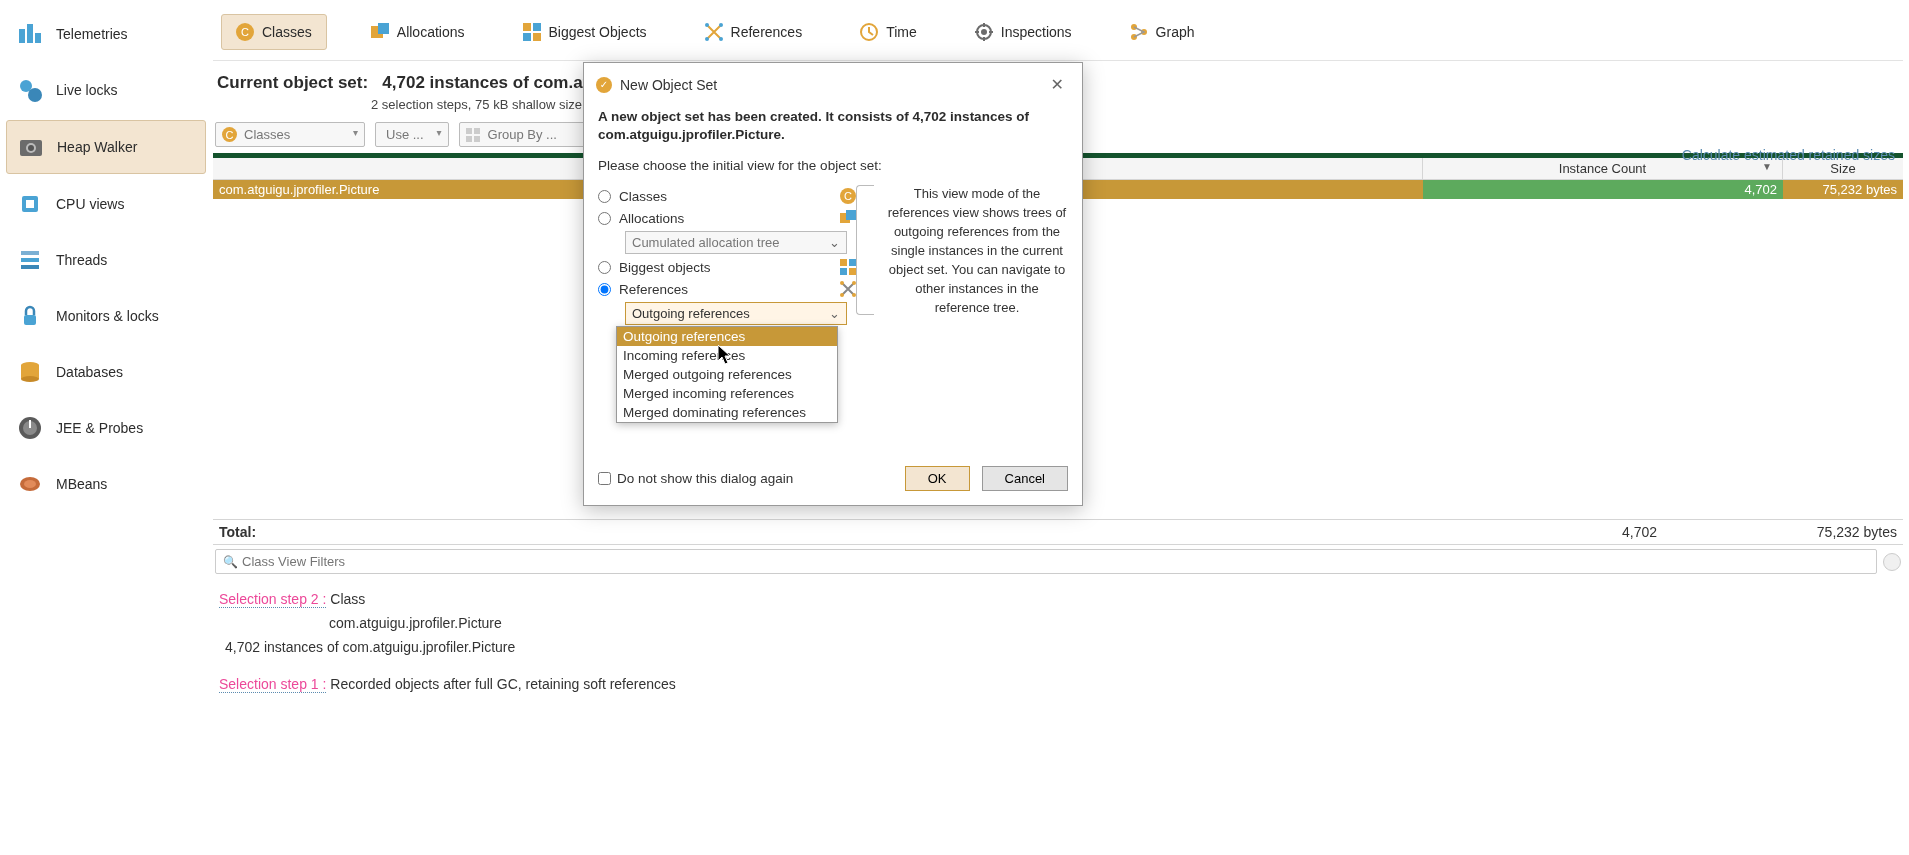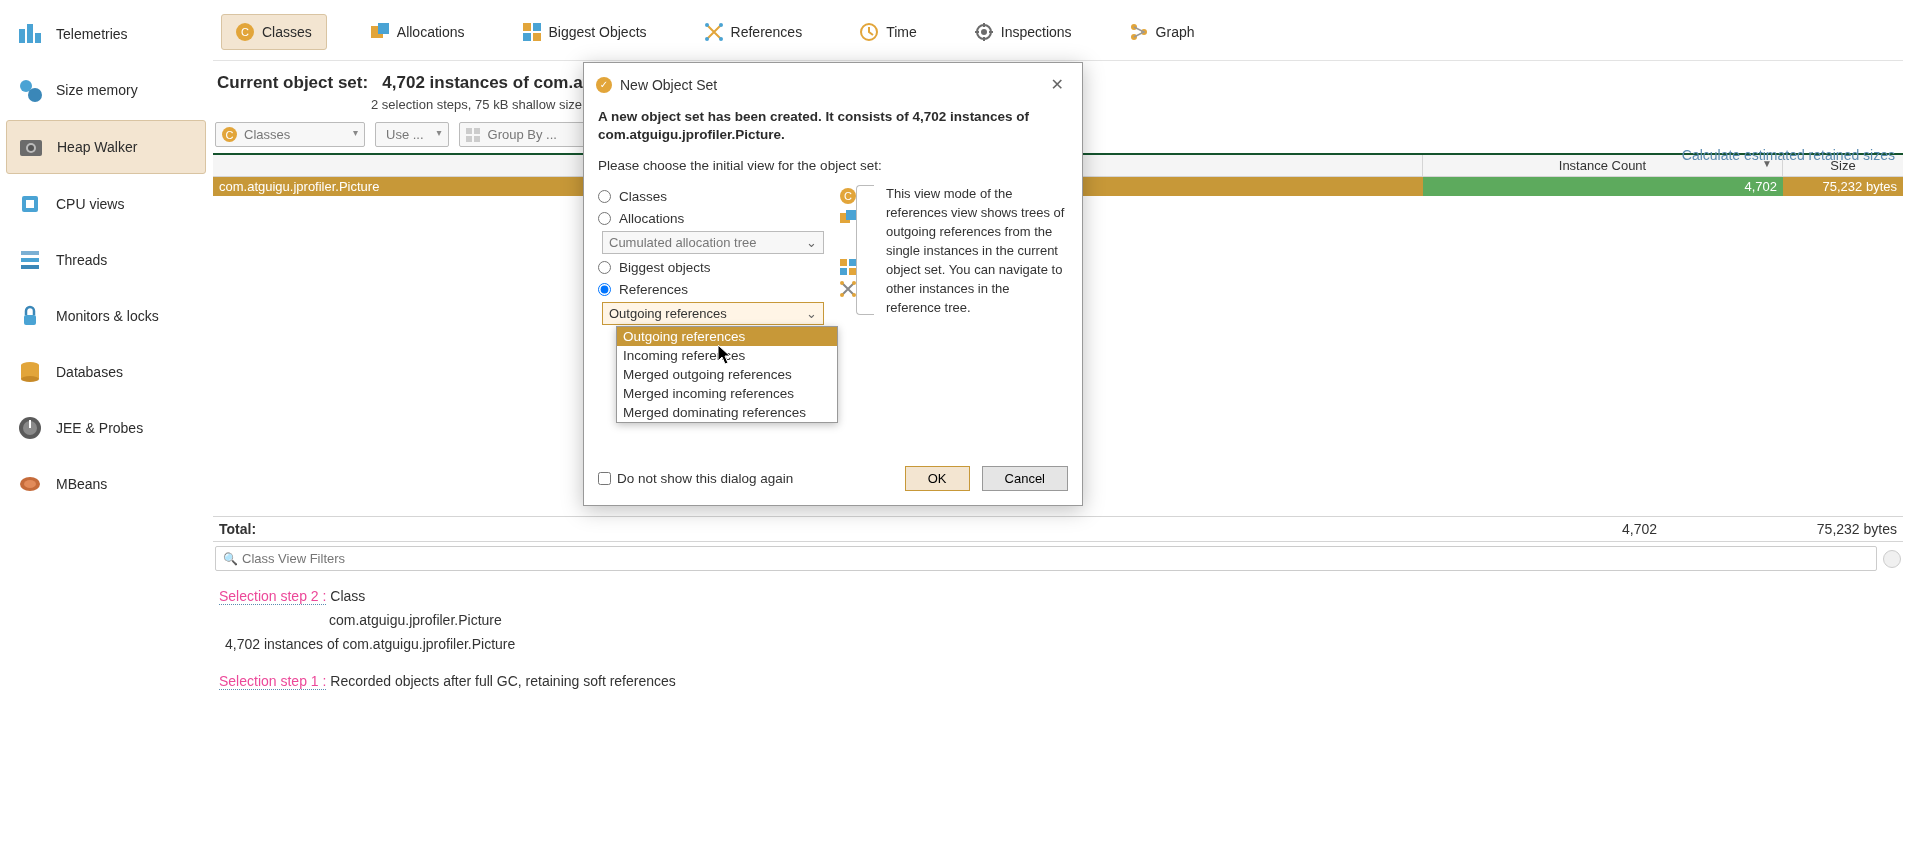--- a/index.html
+++ b/index.html
@@ -21,21 +21,21 @@
 .header-row { padding: 12px 4px 4px; }
 .header-title { font-size: 17px; font-weight: 600; color: #2c2c2c; }
 .header-sub { font-size: 13px; color: #444; padding-left: 154px; padding-top: 4px; }
 
 .toolbar { display: flex; gap: 10px; padding: 6px 2px; align-items: center; }
 .select-box { border: 1px solid #bbb; background: #f7f7f7; padding: 4px 24px 4px 28px; border-radius: 2px; font-size: 13px; color: #777; position: relative; min-width: 150px; }
 .select-box.small { min-width: 60px; padding-left: 10px; }
 .select-box::after { content: "▾"; position: absolute; right: 6px; color: #888; font-size: 10px; }
 .retained-link { position: absolute; right: 8px; color: #5b8bb0; cursor: pointer; font-size: 14px; margin-top: 40px; }
 
-.table-hdr { display: flex; background: #f5f5f5; border-top: 2px solid #14532d; border-bottom: 1px solid #d5d5d5; font-size: 13px; }
+.table-hdr { display: flex; background: #f5f5f5; border-top: 5px solid #14532d; border-bottom: 1px solid #d5d5d5; font-size: 13px; }
 .col-name { flex: 1; text-align: center; padding: 3px; border-right: 1px solid #d5d5d5; }
 .col-inst { width: 360px; text-align: center; padding: 3px; border-right: 1px solid #d5d5d5; position: relative; }
 .col-size { width: 120px; text-align: center; padding: 3px; }
 .sort-arr { position: absolute; right: 10px; color: #666; font-size: 10px; }
 
 .data-row { display: flex; background: #c79838; color: #fff; font-size: 13px; }
 .cell-name { flex: 1; padding: 2px 6px; }
 .cell-inst { width: 360px; text-align: right; padding: 2px 6px; background: linear-gradient(to right, #5daa5d 0%, #5daa5d 100%); position: relative; }
 .cell-inst-text { color: #fff; position: relative; z-index: 1; }
 .cell-size { width: 120px; text-align: right; padding: 2px 6px; background: #c79838; }
@@ -69,21 +69,21 @@
 .two-col { display: flex; gap: 18px; }
 .opts-col { flex: 0 0 258px; }
 .desc-col { flex: 1; font-size: 13px; color: #333; line-height: 1.45; border-left: 1px solid #ccc; padding-left: 0; position: relative; }
 .desc-bracket { position: absolute; left: -18px; top: 0; width: 18px; height: 130px; border: 1px solid #bbb; border-right: none; border-radius: 4px 0 0 4px; }
 .desc-text { padding-left: 12px; }
 
 .opt-row { display: flex; align-items: center; padding: 3px 0; position: relative; }
 .opt-row input[type=radio] { margin-right: 8px; }
 .opt-lbl { flex: 1; }
 .opt-icon { width: 16px; height: 16px; border-radius: 3px; }
-.sub-select { margin-left: 4px; margin-top: 2px; margin-bottom: 2px; border: 1px solid #bbb; padding: 3px 22px 3px 6px; font-size: 13px; position: relative; width: 222px; background: #f7f7f7; color: #777; }
+.sub-select { margin-left: 27px; margin-top: 2px; margin-bottom: 2px; border: 1px solid #bbb; padding: 3px 22px 3px 6px; font-size: 13px; position: relative; width: 222px; background: #f7f7f7; color: #777; }
 .sub-select.active { background: #fff5e6; border-color: #c79838; color: #333; }
 .sub-select::after { content: "⌄"; position: absolute; right: 6px; color: #666; }
 
 .dropdown-list { position: absolute; left: 18px; width: 222px; border: 1px solid #999; background: #fff; box-shadow: 0 2px 8px rgba(0,0,0,0.25); z-index: 200; }
 .dd-item { padding: 2px 6px; font-size: 13.5px; cursor: pointer; }
 .dd-item.hl { background: #c79838; color: #fff; }
 
 .dialog-ftr { display: flex; justify-content: flex-end; align-items: center; gap: 12px; padding-top: 10px; }
 .chk-wrap { display: flex; align-items: center; gap: 6px; margin-right: auto; }
 .dlg-btn { padding: 4px 22px; border: 1px solid #999; background: #e5e5e5; cursor: pointer; font-size: 13px; }
@@ -109,21 +109,21 @@
       </span>
     <span class="sidebar-label">Telemetries</span>
   </div>
   <div class="sidebar-item">
     <span class="sidebar-icon">
         <svg width="26" height="26">
           <circle cx="9" cy="9" r="6" fill="#4aa3d4"></circle>
           <circle cx="18" cy="18" r="7" fill="#3a87b8"></circle>
         </svg>
       </span>
-    <span class="sidebar-label">Size memory</span>
+    <span class="sidebar-label">Live locks</span>
   </div>
   <div class="sidebar-item active">
     <span class="sidebar-icon">
         <svg width="26" height="26">
           <rect x="2" y="6" width="22" height="16" rx="2" fill="#6b6b6b"></rect>
           <circle cx="13" cy="14" r="5" fill="#bbb"></circle>
           <circle cx="13" cy="14" r="3" fill="#555"></circle>
         </svg>
       </span>
     <span class="sidebar-label">Heap Walker</span>
@@ -392,21 +392,21 @@
             <div class="dd-item">Merged outgoing references</div>
             <div class="dd-item">Merged incoming references</div>
             <div class="dd-item">Merged dominating references</div>
           </div>
         </div>
         <div style="height:110px;"></div>
         <div class="opt-row" style="visibility:hidden;">
             <input type="radio" style="">
           </div>
       </div>
-      <div class="desc-col" style="border-left:none;">
+      <div class="desc-col" style="border-left:none;text-align:center;">
         <div class="desc-bracket"></div>
         <div class="desc-text">This view mode of the references view shows trees of outgoing references from the single instances in the current object set. You can navigate to other instances in the reference tree.</div>
       </div>
     </div>
 
     <div class="dialog-ftr">
       <label class="chk-wrap">
         <input type="checkbox" style="">
         <span>Do not show this dialog again</span>
       </label>

